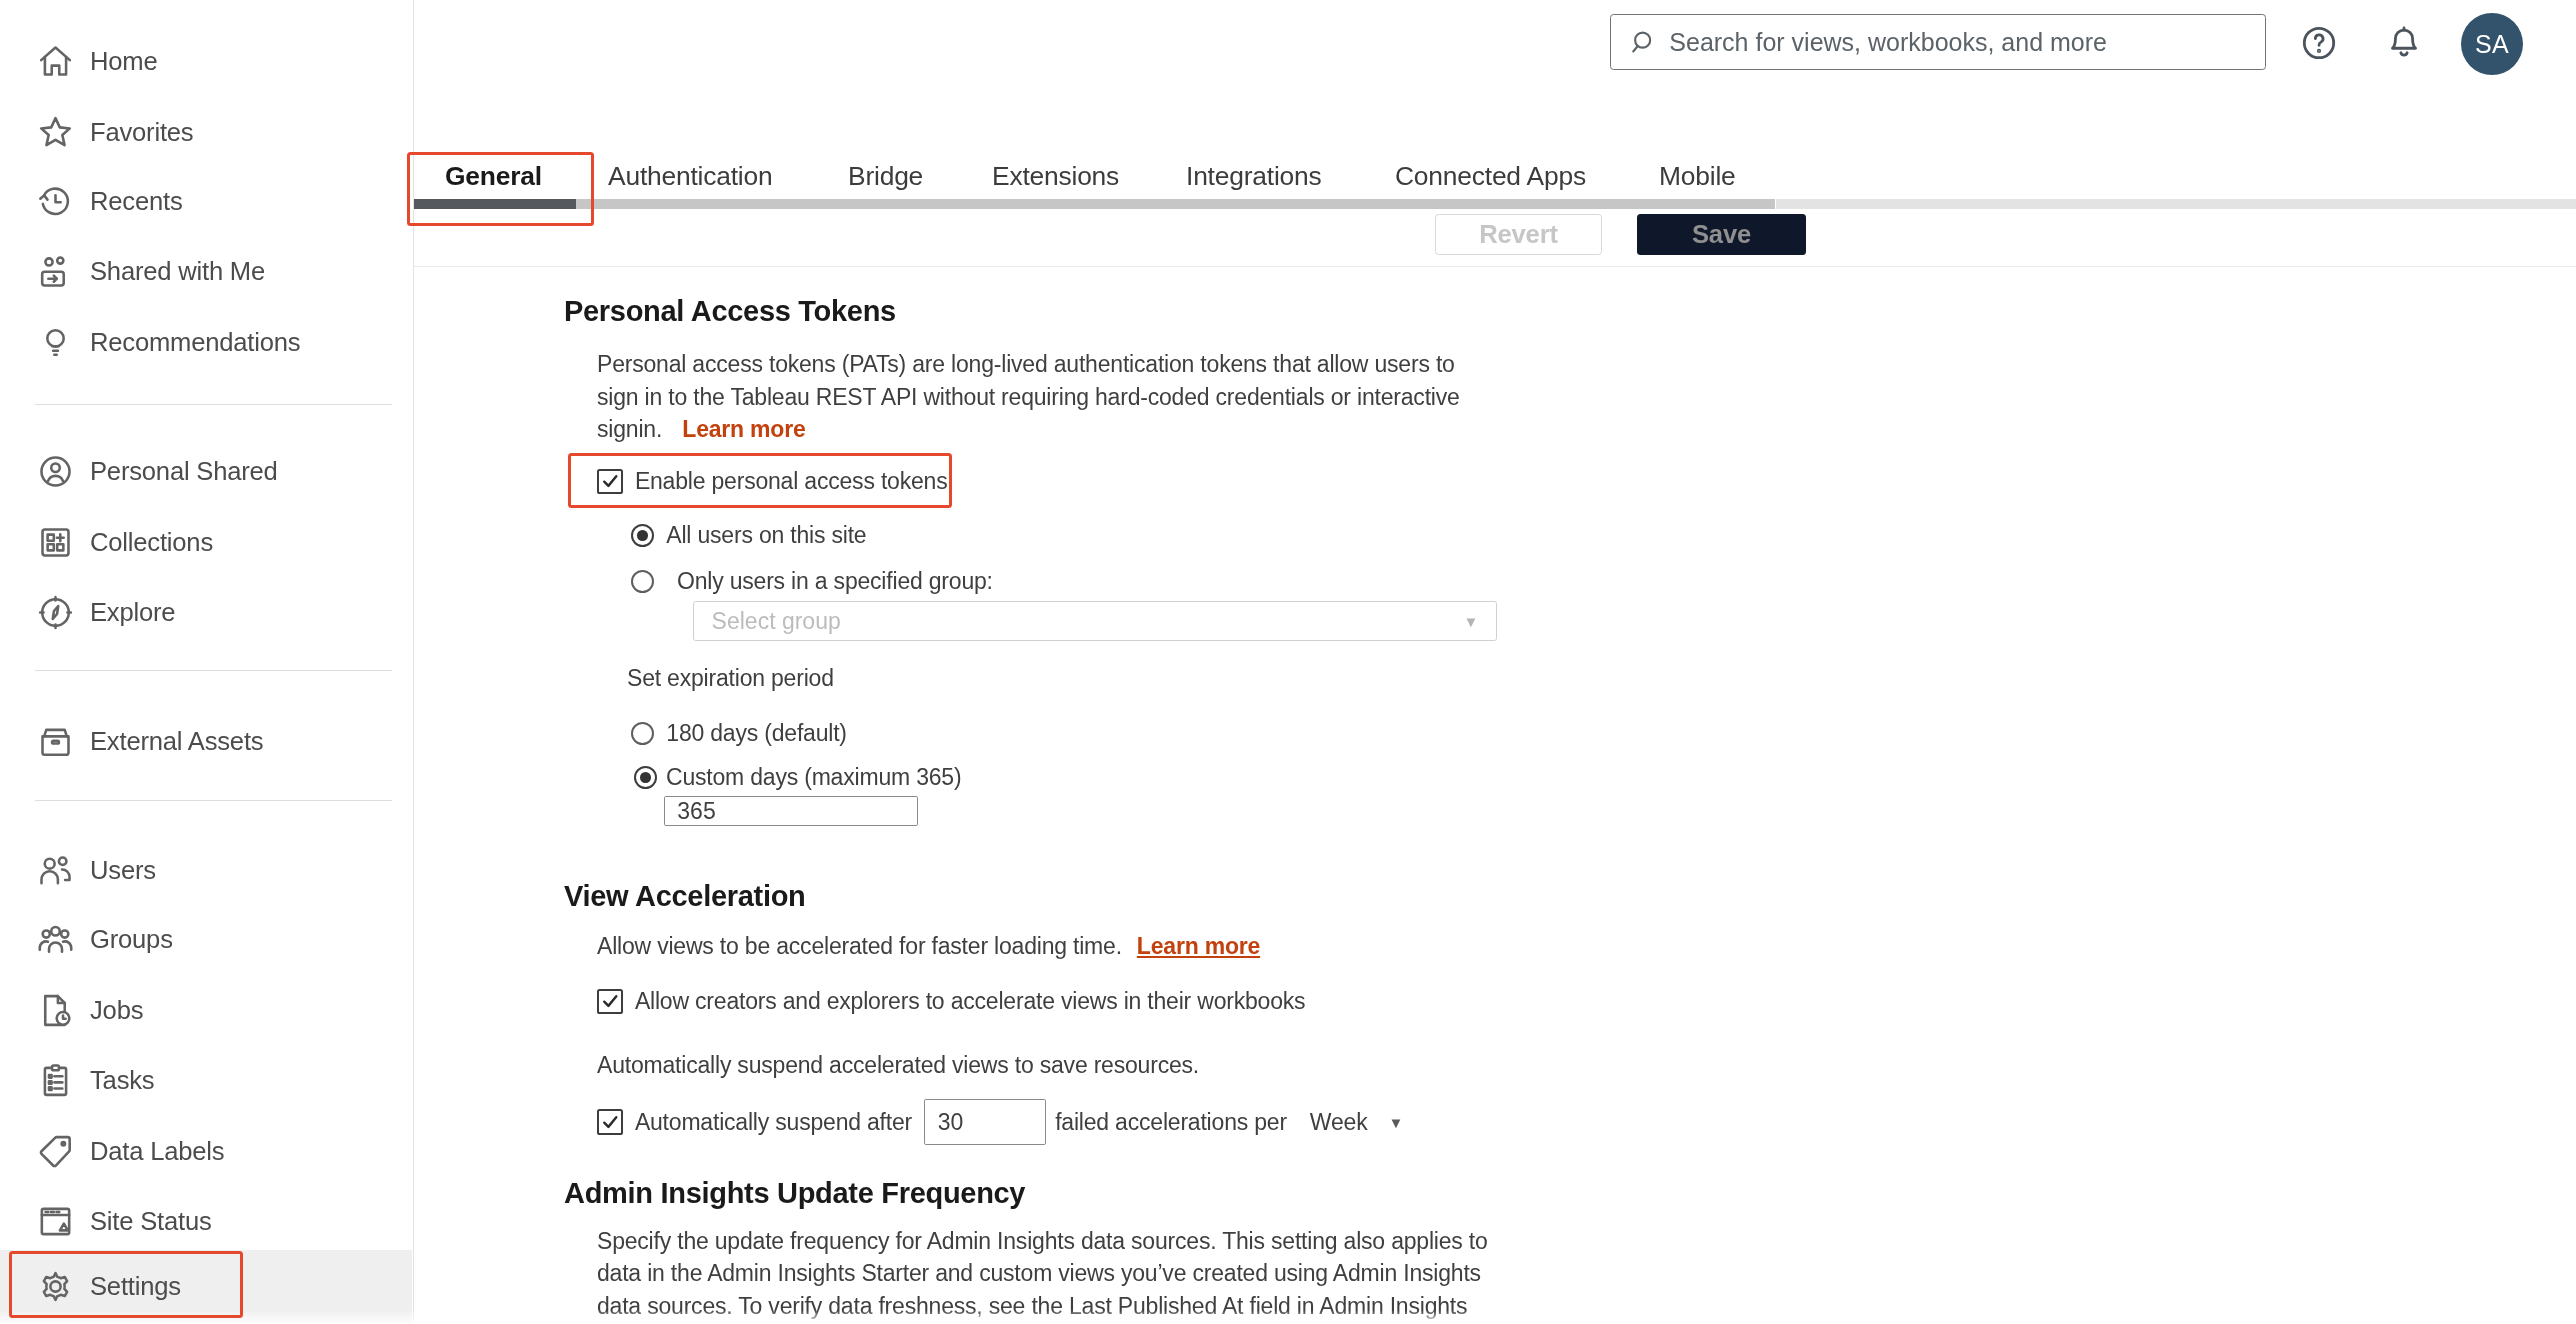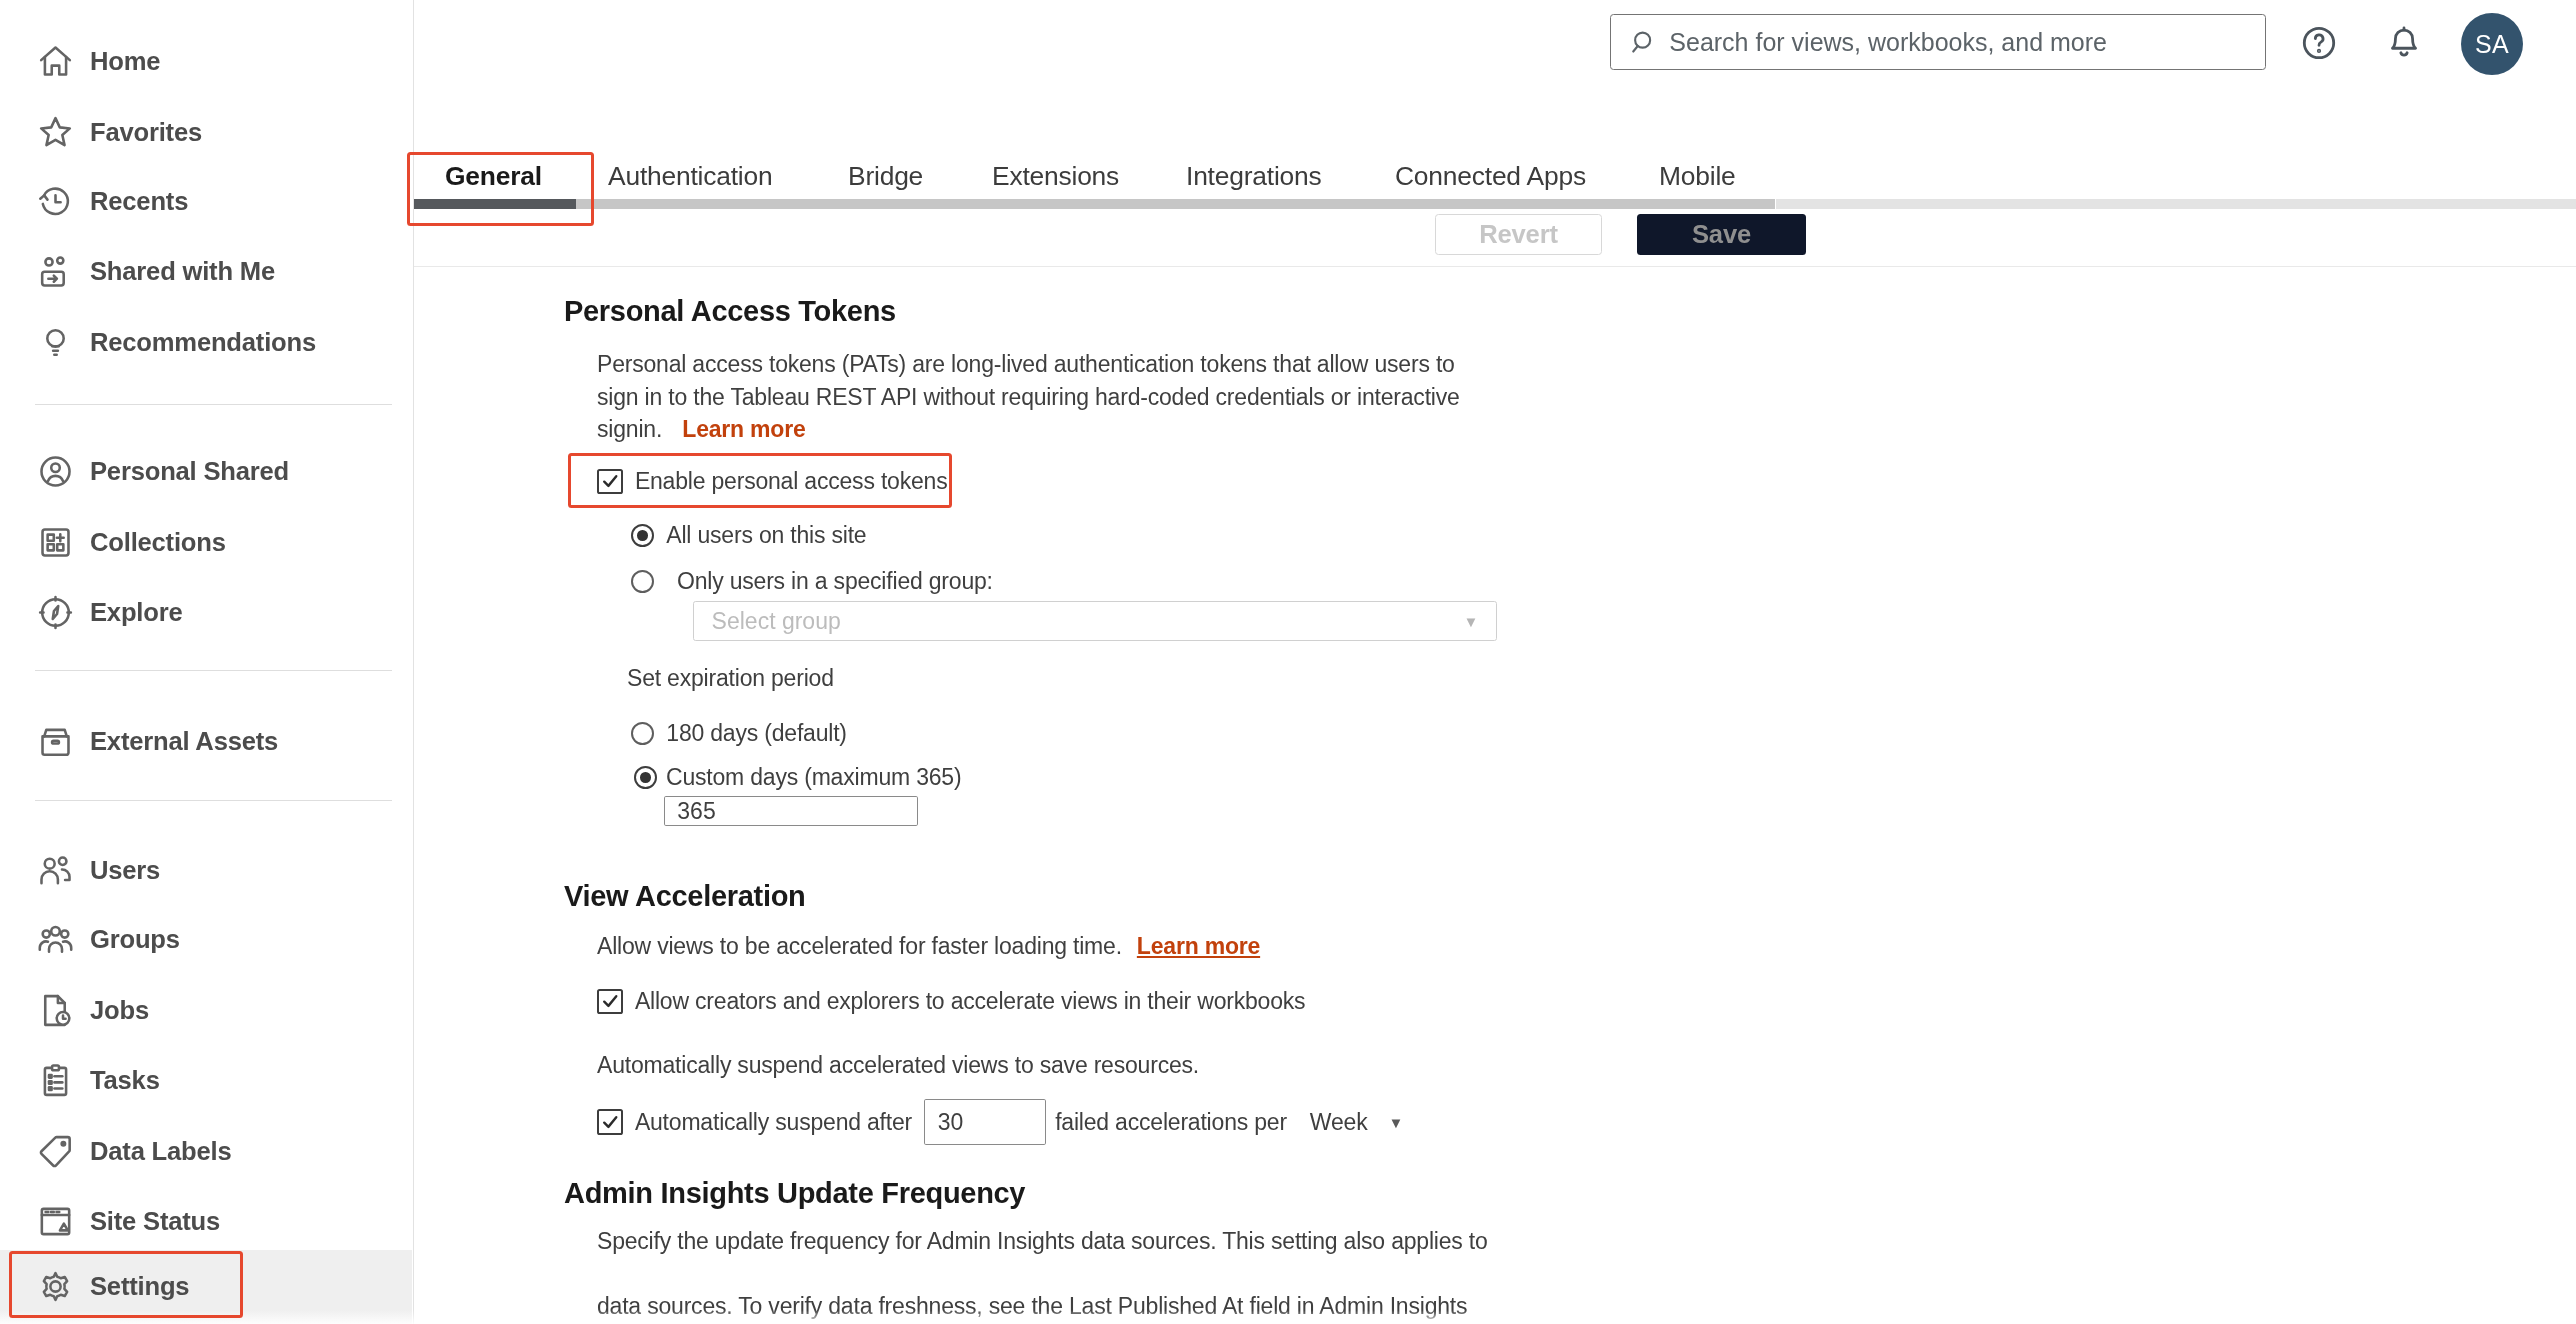--- a/index.html
+++ b/index.html
@@ -4,21 +4,21 @@
 <style>
   * { margin:0; padding:0; box-sizing:border-box; }
   html,body { width:2576px; height:1325px; background:#ffffff; overflow:hidden;
               font-family:"Liberation Sans", sans-serif; color:#3f3f3f; }
   .abs { position:absolute; }
 
   
   #sidebar { position:absolute; left:0; top:0; width:414px; height:1325px;
              background:#fff; border-right:1.8px solid #e2e2e2; z-index:5; }
   .side-item { position:absolute; left:0; width:448px; height:69px;
-               display:flex; align-items:center; cursor:pointer;font-weight:bold; }
+               display:flex; align-items:center; cursor:pointer; }
   .side-item .ic { position:absolute; left:35px; width:41px; height:41px; display:flex;
                    align-items:center; justify-content:center; }
   .side-item .lbl { position:absolute; left:90px; font-size:25.6px; color:#4c4c4c;
                     letter-spacing:-0.2px; white-space:nowrap; }
   .side-div { position:absolute; left:35px; width:357px; height:0;
               border-top:1.8px solid #dedede; }
   .side-hl { position:absolute; left:0; top:1250px; width:412px; height:75px; background:#efefef; }
   svg.icn { stroke:#646464; fill:none; stroke-width:1.5; stroke-linecap:round; stroke-linejoin:round; }
 
   
@@ -392,20 +392,21 @@
     <input class="txt-input" style="margin-left: 12.3px; width: 122px; height: 46px;" value="30">
     <span class="txt" style="margin-left:8.8px">failed accelerations per</span>
     <span class="txt" style="margin-left:23px">
       <span>Week</span>
     </span>
     <span class="caret dark" style="margin-left:21px">▼</span>
   </div>
 
   <h2 class="sec" style="top:886px">Admin Insights Update Frequency</h2>
   <div class="body-line" style="top:937px">Specify the update frequency for Admin Insights data sources. This setting also applies to</div>
+  <div class="body-line" style="top:969px">data in the Admin Insights Starter and custom views you’ve created using Admin Insights</div>
   <div class="body-line" style="top:1002px">data sources. To verify data freshness, see the Last Published At field in Admin Insights</div>
 </main>
 
 <div class="anno" style="left:568px; top:453px; width:384px; height:55px;"></div>
 
 <div class="anno" style="left:8.8px; top:1251px; width:234px; height:67px;"></div>
 
 <div id="bottom-fade"></div>
 
 

